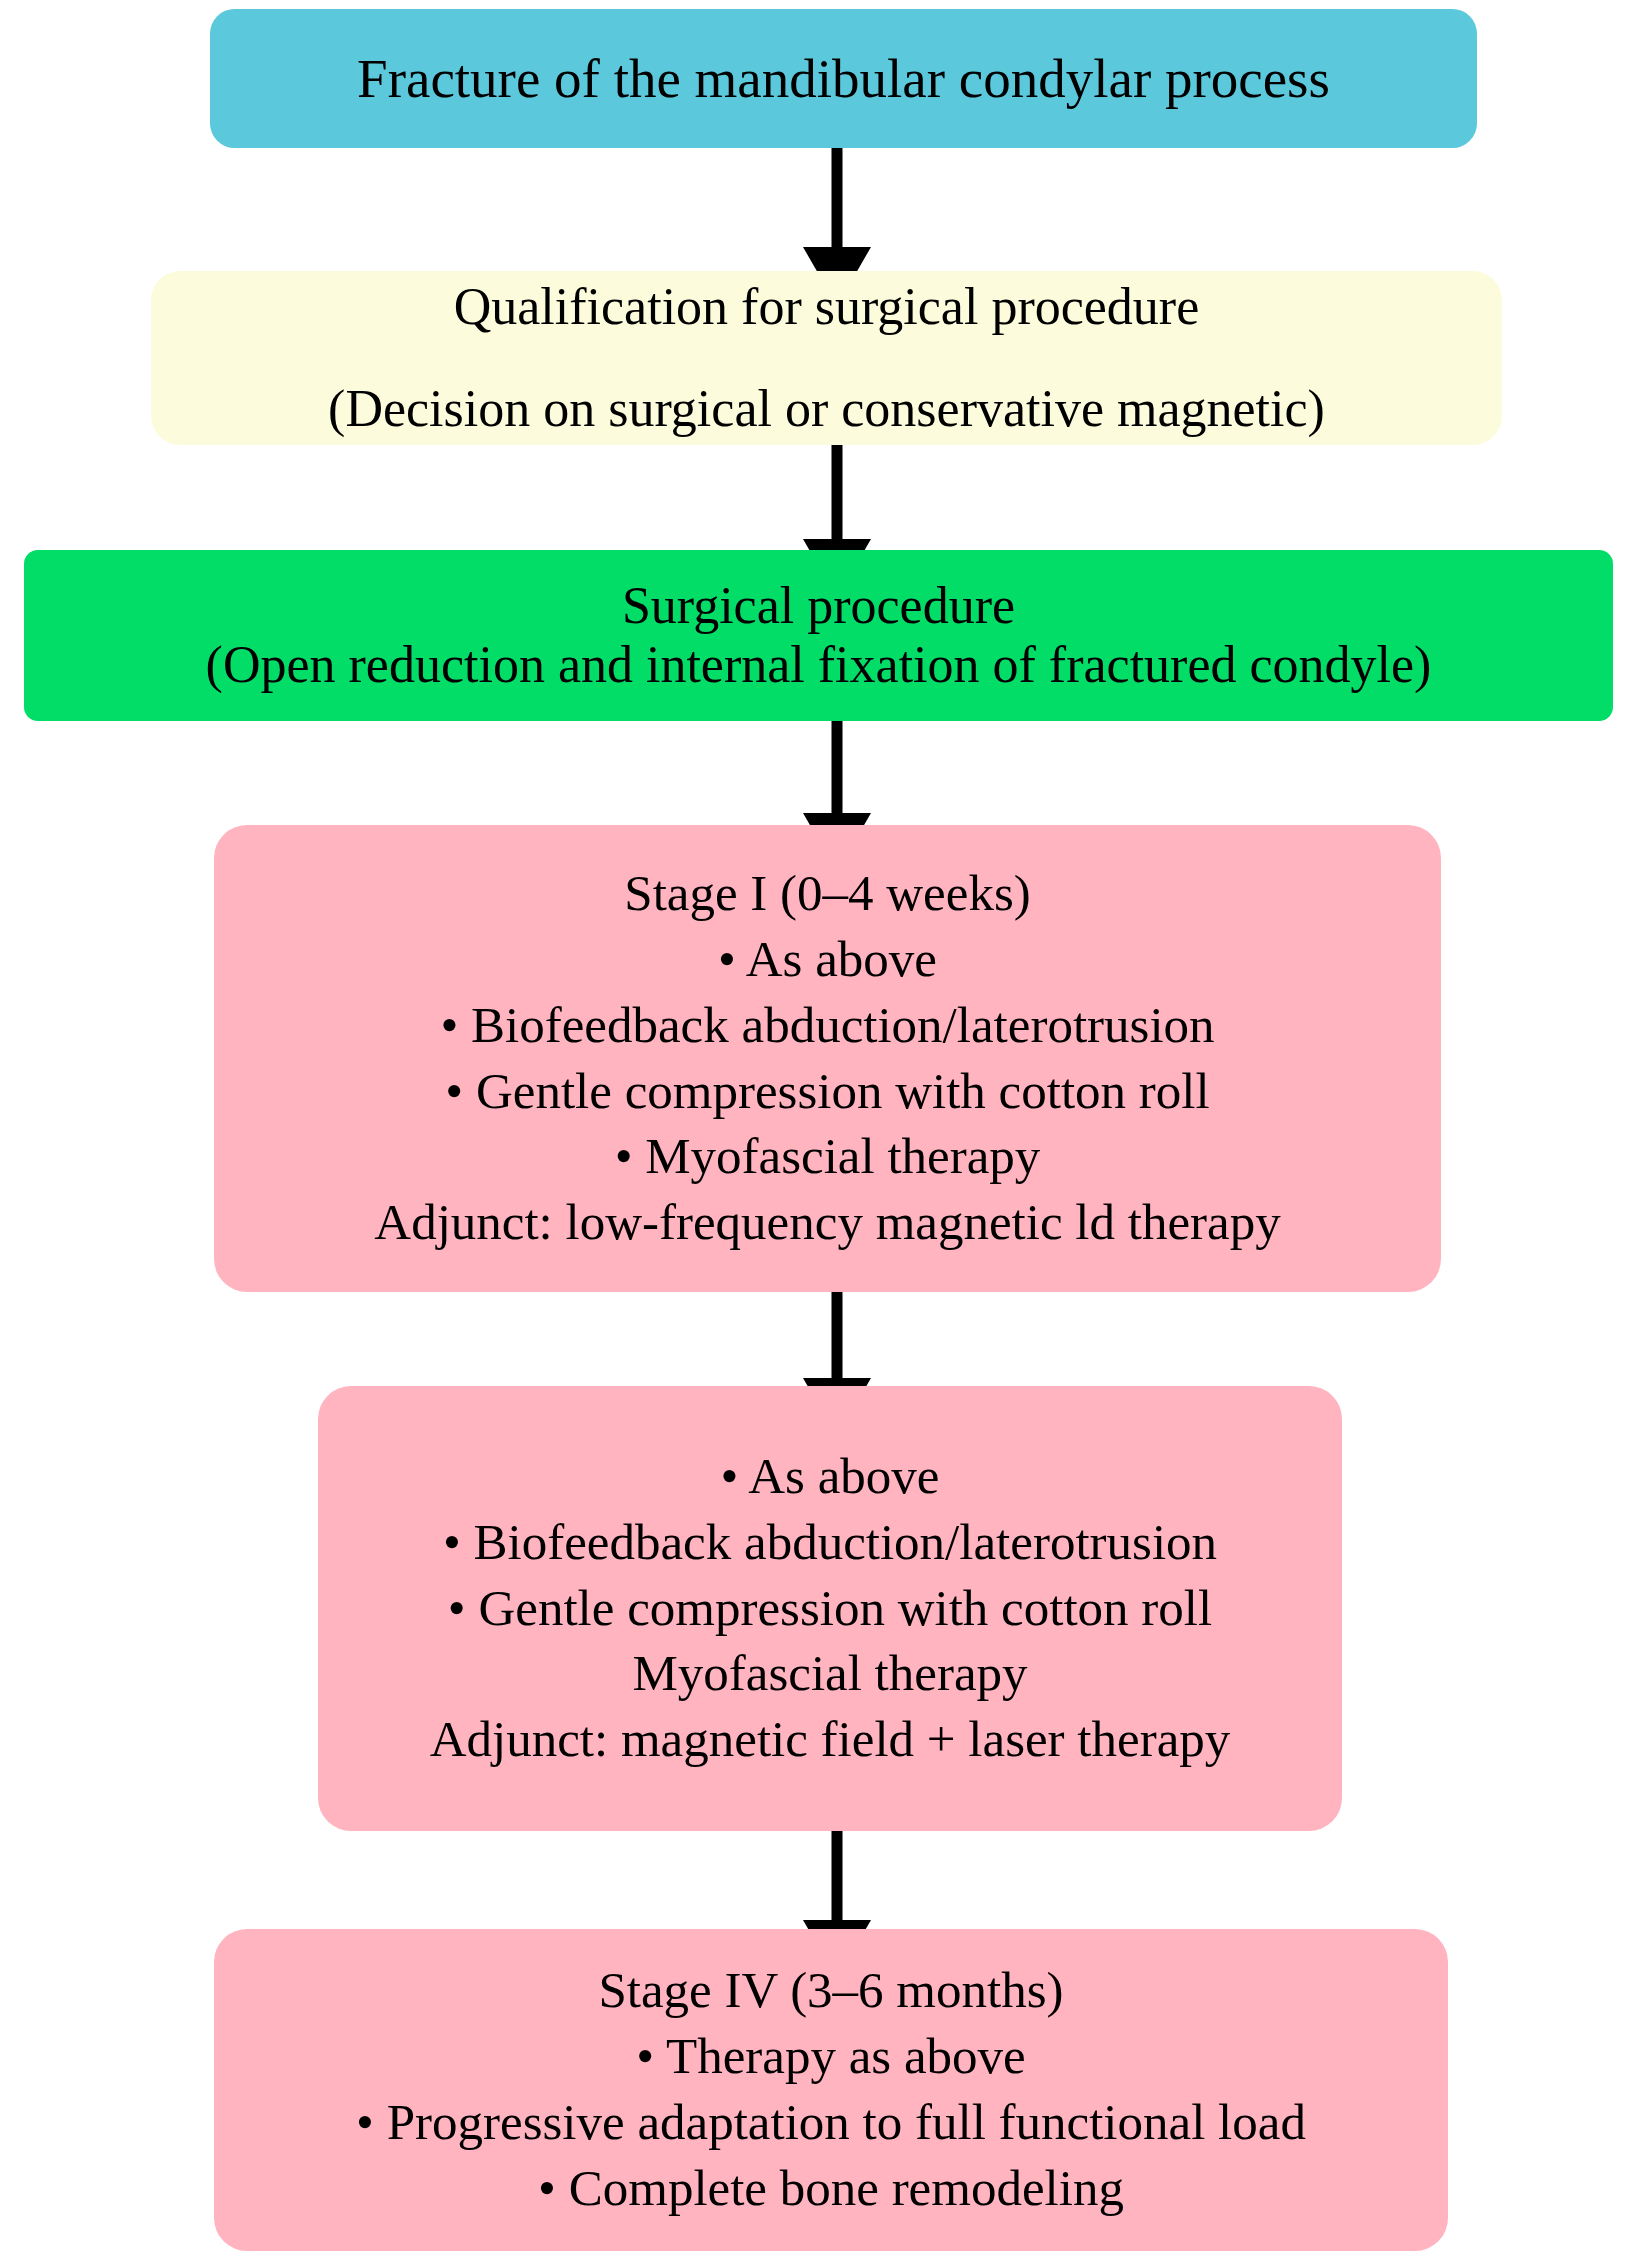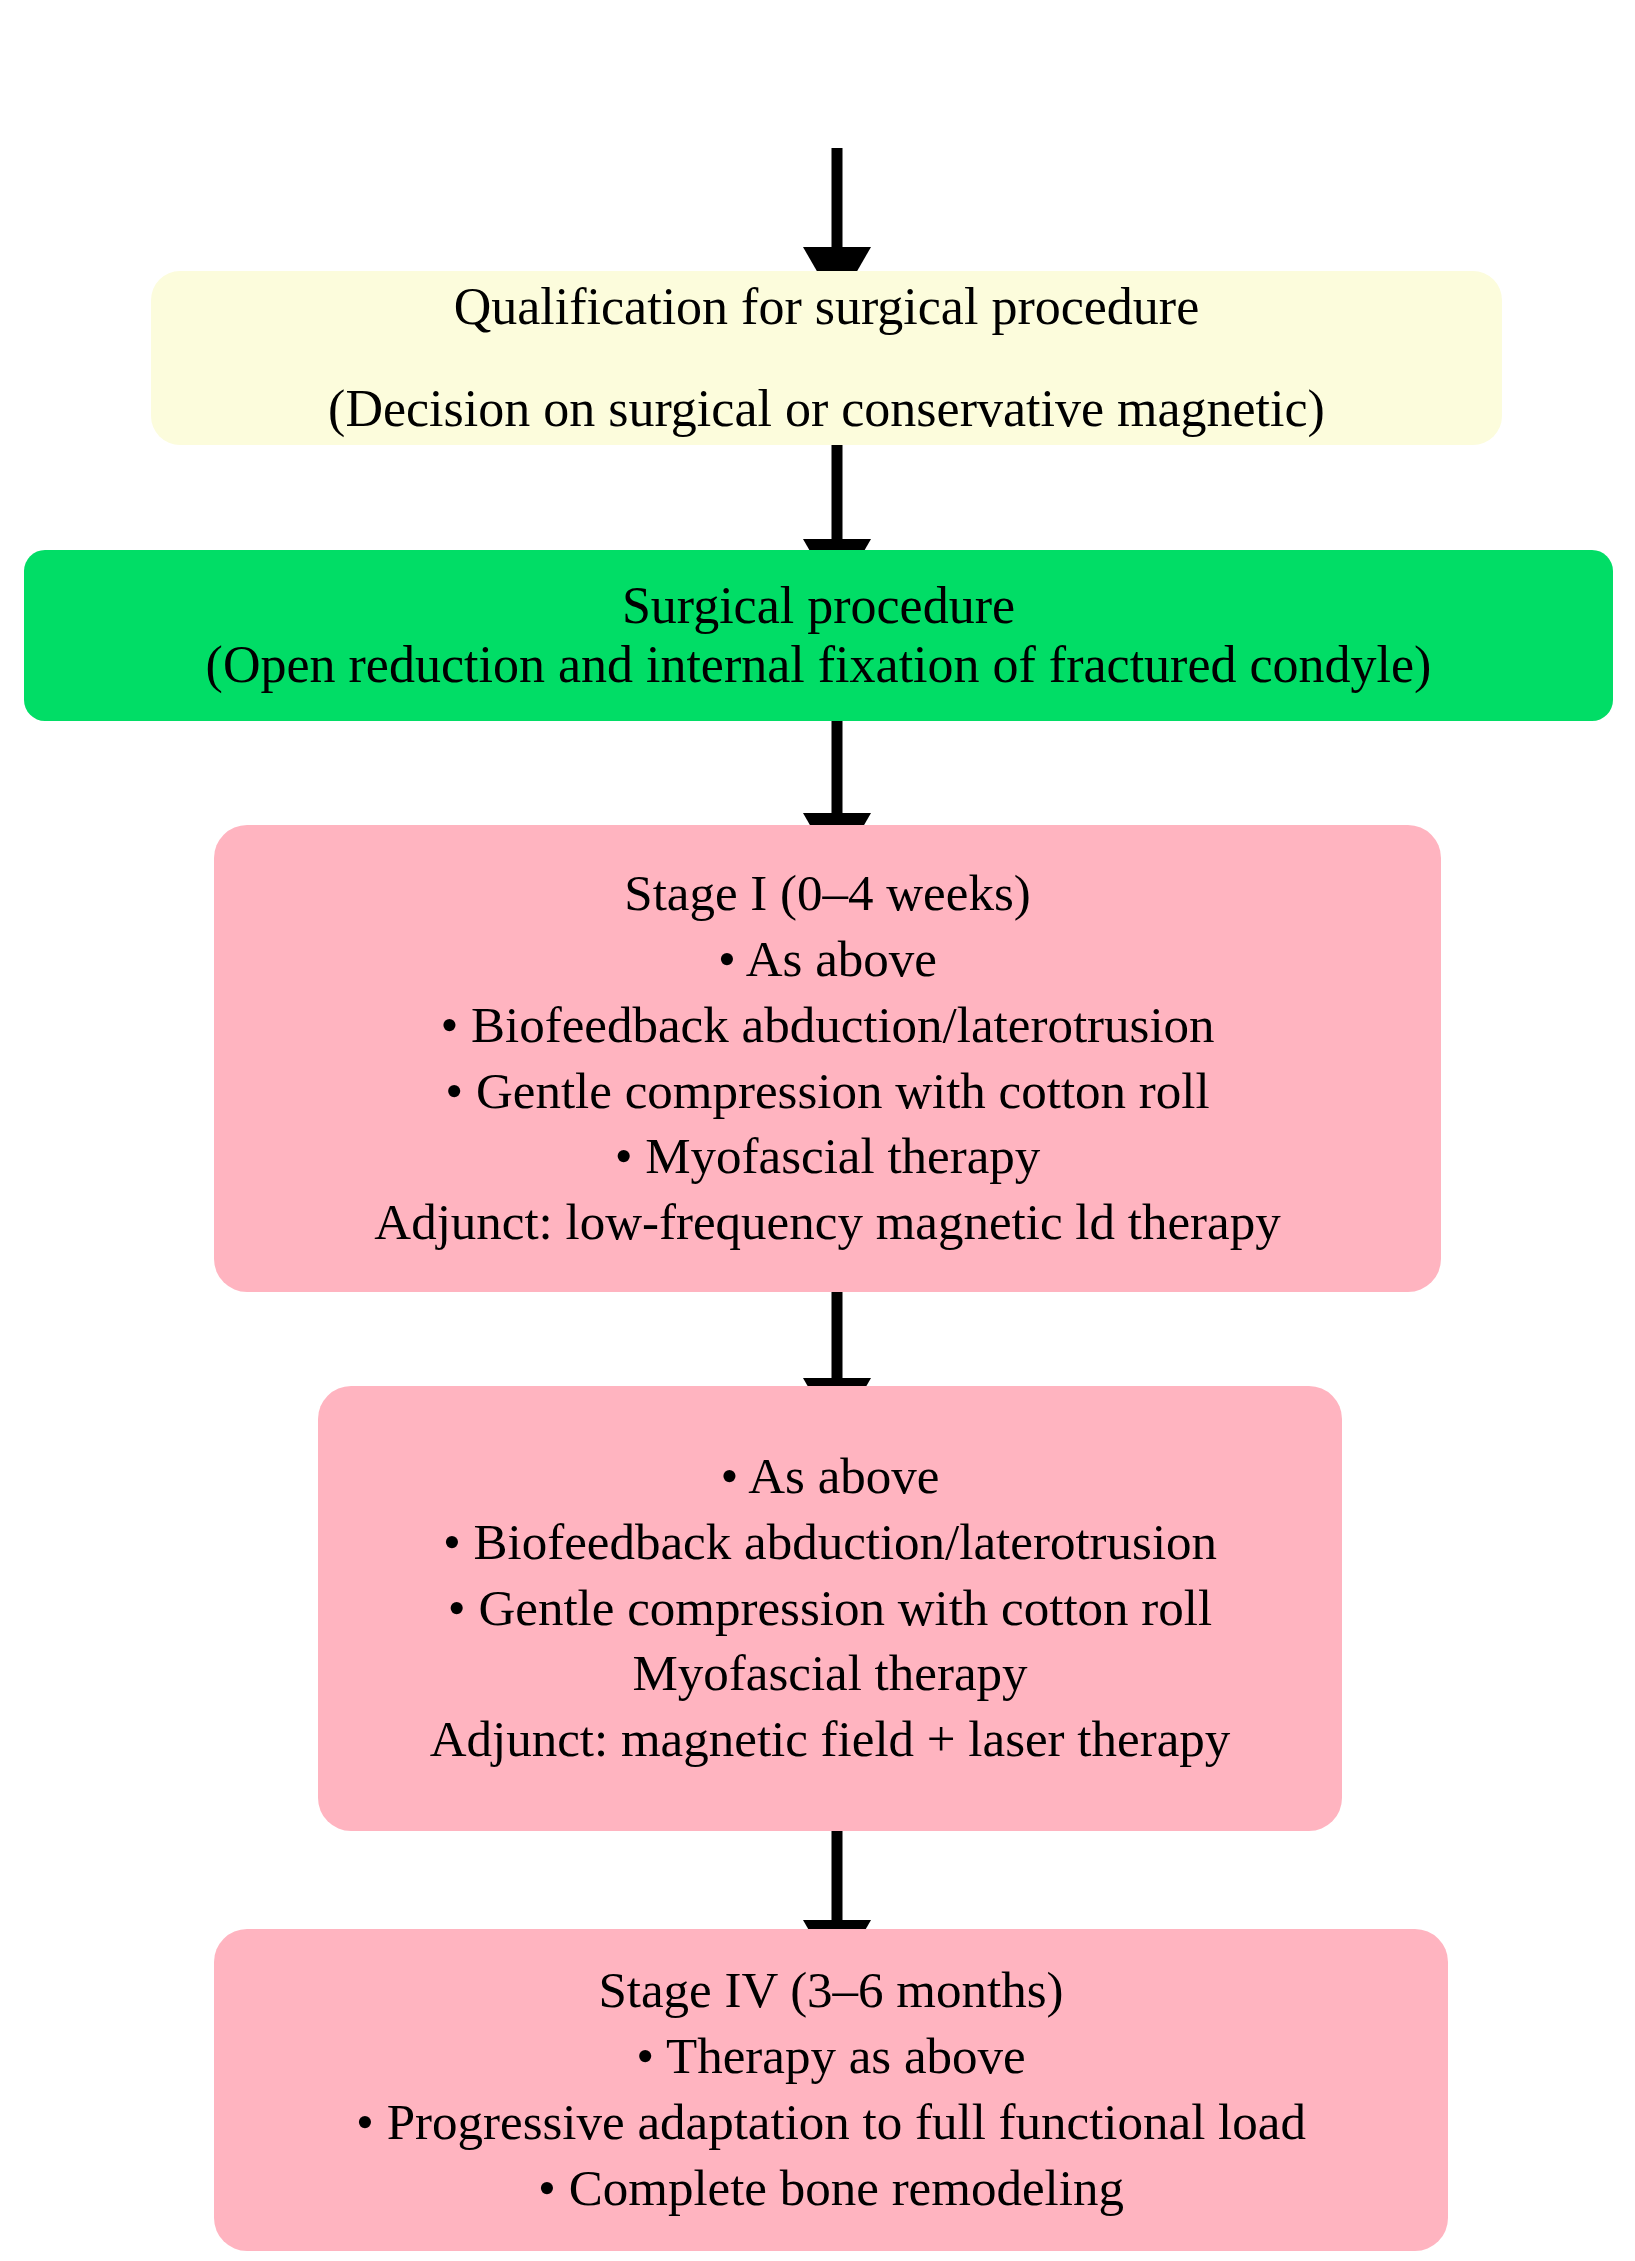--- a/index.html
+++ b/index.html
@@ -58,21 +58,21 @@
     gap: 44px;
   }
 
   
   #node-surgery {
     left: 24px;
     top: 550px;
     width: 1589px;
     height: 171px;
     background: #01DD66;
-    border-radius: 21px;
+    border-radius: 14px;
     font-size: 52px;
   }
 
   
   .stage {
     background: #FFB4C0;
     border-radius: 33px;
     font-size: 51px;
   }
   #node-stage-1 {
@@ -128,20 +128,23 @@
   #arrow-2 .shaft { height: 104px; }
   #arrow-3 .shaft { height: 101px; }
   #arrow-4 .shaft { height: 96px; }
   #arrow-5 .shaft { height: 99px; }
 </style>
 </head>
 <body>
 
 <div id="flowchart">
 
+  <div class="node" id="node-diagnosis">
+    <span class="line">Fracture of the mandibular condylar process</span>
+  </div>
 
   <div class="arrow" id="arrow-1">
     <div class="shaft"></div>
     <div class="head"></div>
   </div>
 
   <div class="node" id="node-qualification">
     <span class="line">Qualification for surgical procedure</span>
     <span class="line">(Decision on surgical or conservative magnetic)</span>
   </div>

